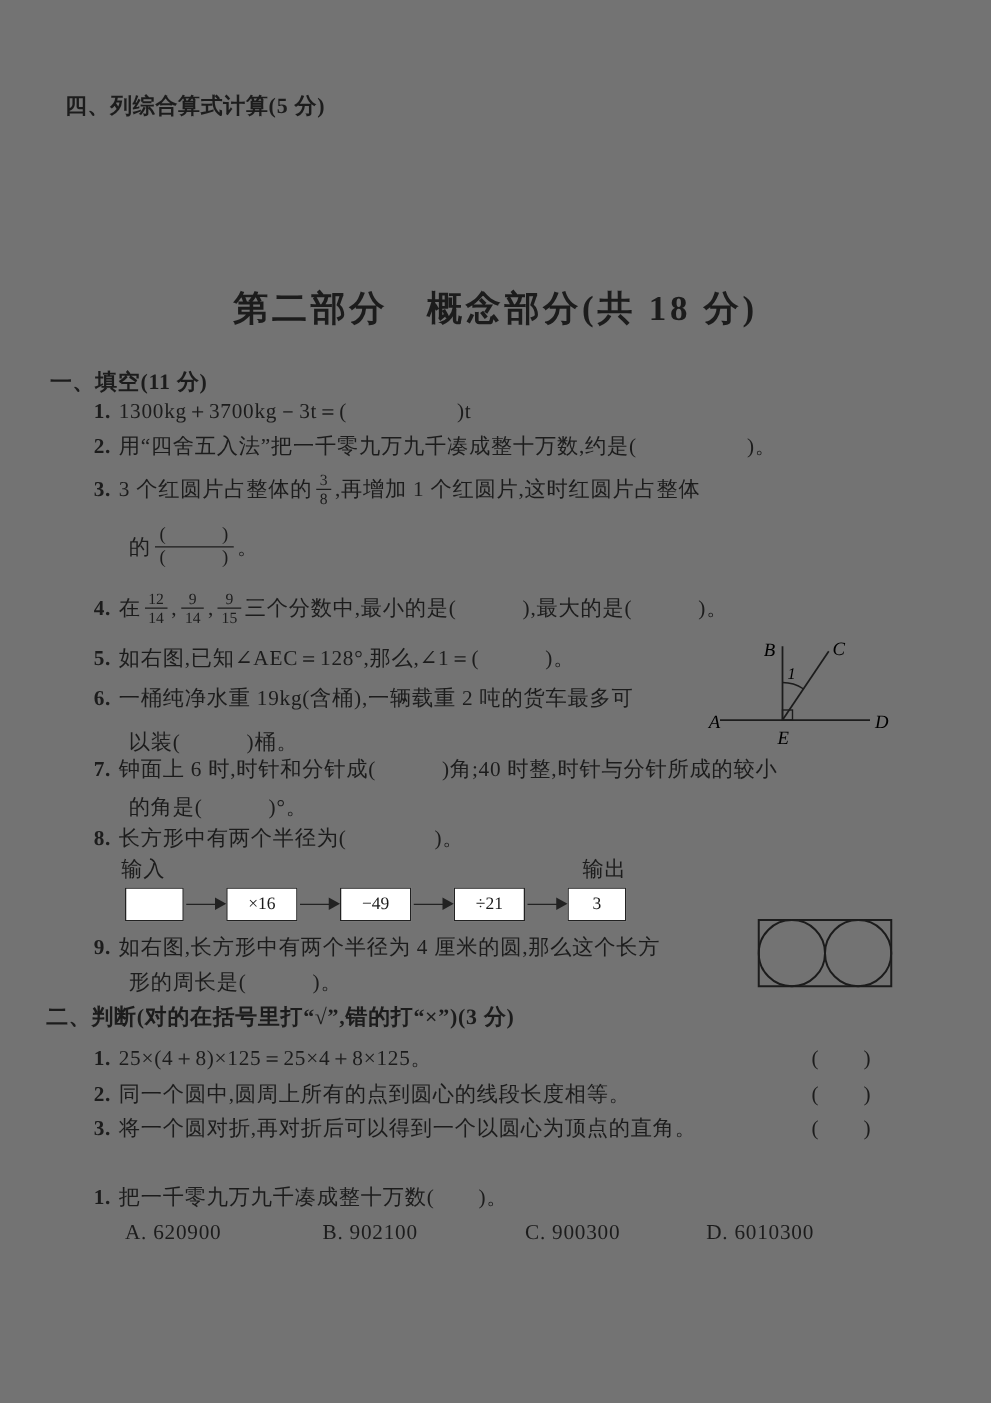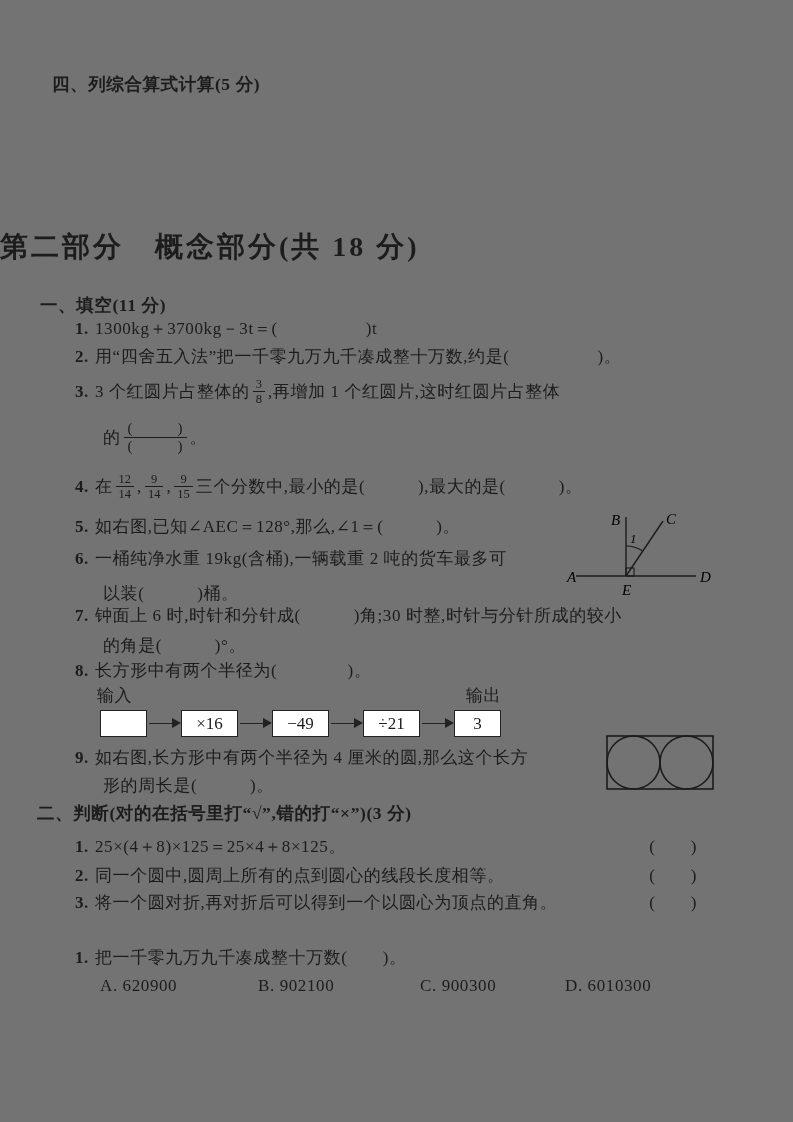--- a/index.html
+++ b/index.html
@@ -17,21 +17,21 @@
     font-size:17px;
     letter-spacing:0.6px;
     white-space:nowrap;
     line-height:1.2;
   }
   .flexline{display:flex;align-items:center;}
   .qno{font-weight:bold;margin-right:6px;}
   .heading{font-weight:bold;font-size:17.5px;}
   .title{
     position:absolute;left:0;width:100%;
-    text-align:left;
+    text-align:center;
     font-size:28px;font-weight:bold;
     letter-spacing:3px;
   }
   
   .frac{
     display:inline-flex;flex-direction:column;align-items:center;
     vertical-align:middle;
     font-size:12.5px;line-height:1.15;
     margin:0 3px;letter-spacing:0;
   }
@@ -39,21 +39,21 @@
   .frac .fden{border-top:1.4px solid #1c1c1c;padding:0 3px;}
   .blankfrac{font-size:15px;}
   .blankfrac .fnum{padding:0 4px;}
   .blankfrac .fden{border-top:1.5px solid #1c1c1c;padding:0 4px;}
   
   .flow-row{position:absolute;display:flex;align-items:center;}
   .fbox{
     border:1.7px solid #222;
     height:27px;
     display:flex;align-items:center;justify-content:center;
-    font-size:17px;box-sizing:border-box;
+    font-size:14px;box-sizing:border-box;
     background:#fff;
   }
   .arrow{
     position:relative;width:30px;height:1.7px;background:#222;margin:0 2px;
   }
   .arrow::after{
     content:"";position:absolute;right:-2px;top:-4.4px;
     width:0;height:0;
     border-left:9px solid #222;
     border-top:5px solid transparent;
@@ -135,21 +135,21 @@
   </div>
 
   <div class="line flexline" style="left:75px;top:549px">
     <span class="qno">6.</span>
     <span>一桶纯净水重 19kg(含桶),一辆载重 2 吨的货车最多可</span>
   </div>
   <div class="line" style="left:103px;top:584px">以装(　　　)桶。</div>
 
   <div class="line flexline" style="left:75px;top:606px">
     <span class="qno">7.</span>
-    <span>钟面上 6 时,时针和分针成(　　　)角;30 时整,时针与分针所成的较小</span>
+    <span>钟面上 6 时,时针和分针成(　　　)角;40 时整,时针与分针所成的较小</span>
   </div>
   <div class="line" style="left:103px;top:636px">的角是(　　　)°。</div>
 
   <div class="line flexline" style="left:75px;top:661px">
     <span class="qno">8.</span>
     <span>长方形中有两个半径为(　　　　)。</span>
   </div>
 
   <div class="line" style="left:97px;top:686px">输入</div>
   <div class="line" style="left:466px;top:686px">输出</div>

